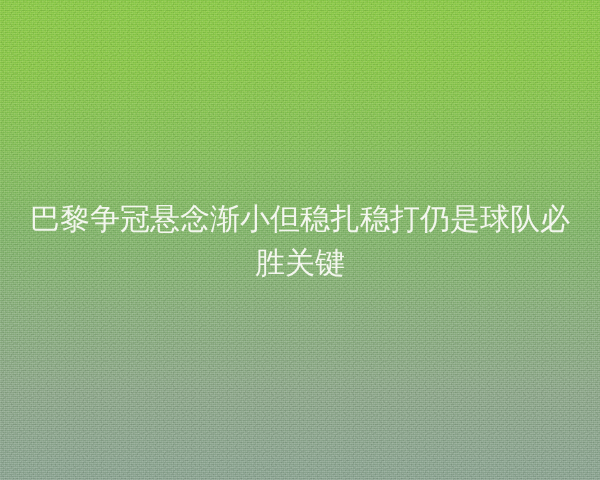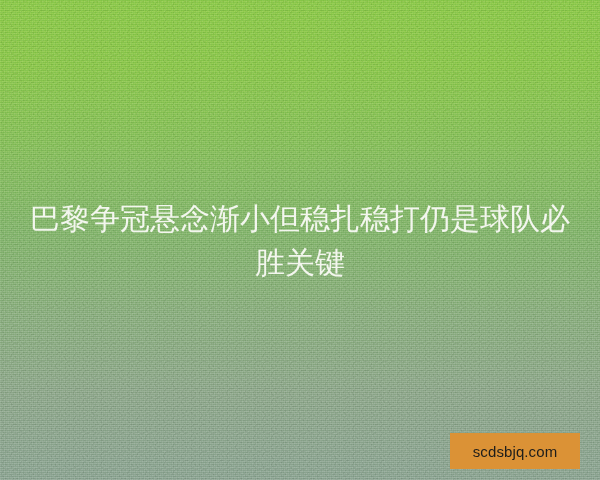--- a/index.html
+++ b/index.html
@@ -110,17 +110,14 @@
 </head>
 <body>
 
 <div class="banner">
 
   <div class="grain"></div>
   <div class="grain2"></div>
 
   <h1 class="headline">巴黎争冠悬念渐小但稳扎稳打仍是球队必胜关键</h1>
 
-  <div class="badge">
-    <span class="badge-text">scdsbjq.com</span>
-  </div>
 
 </div>
 
 </body></html>

